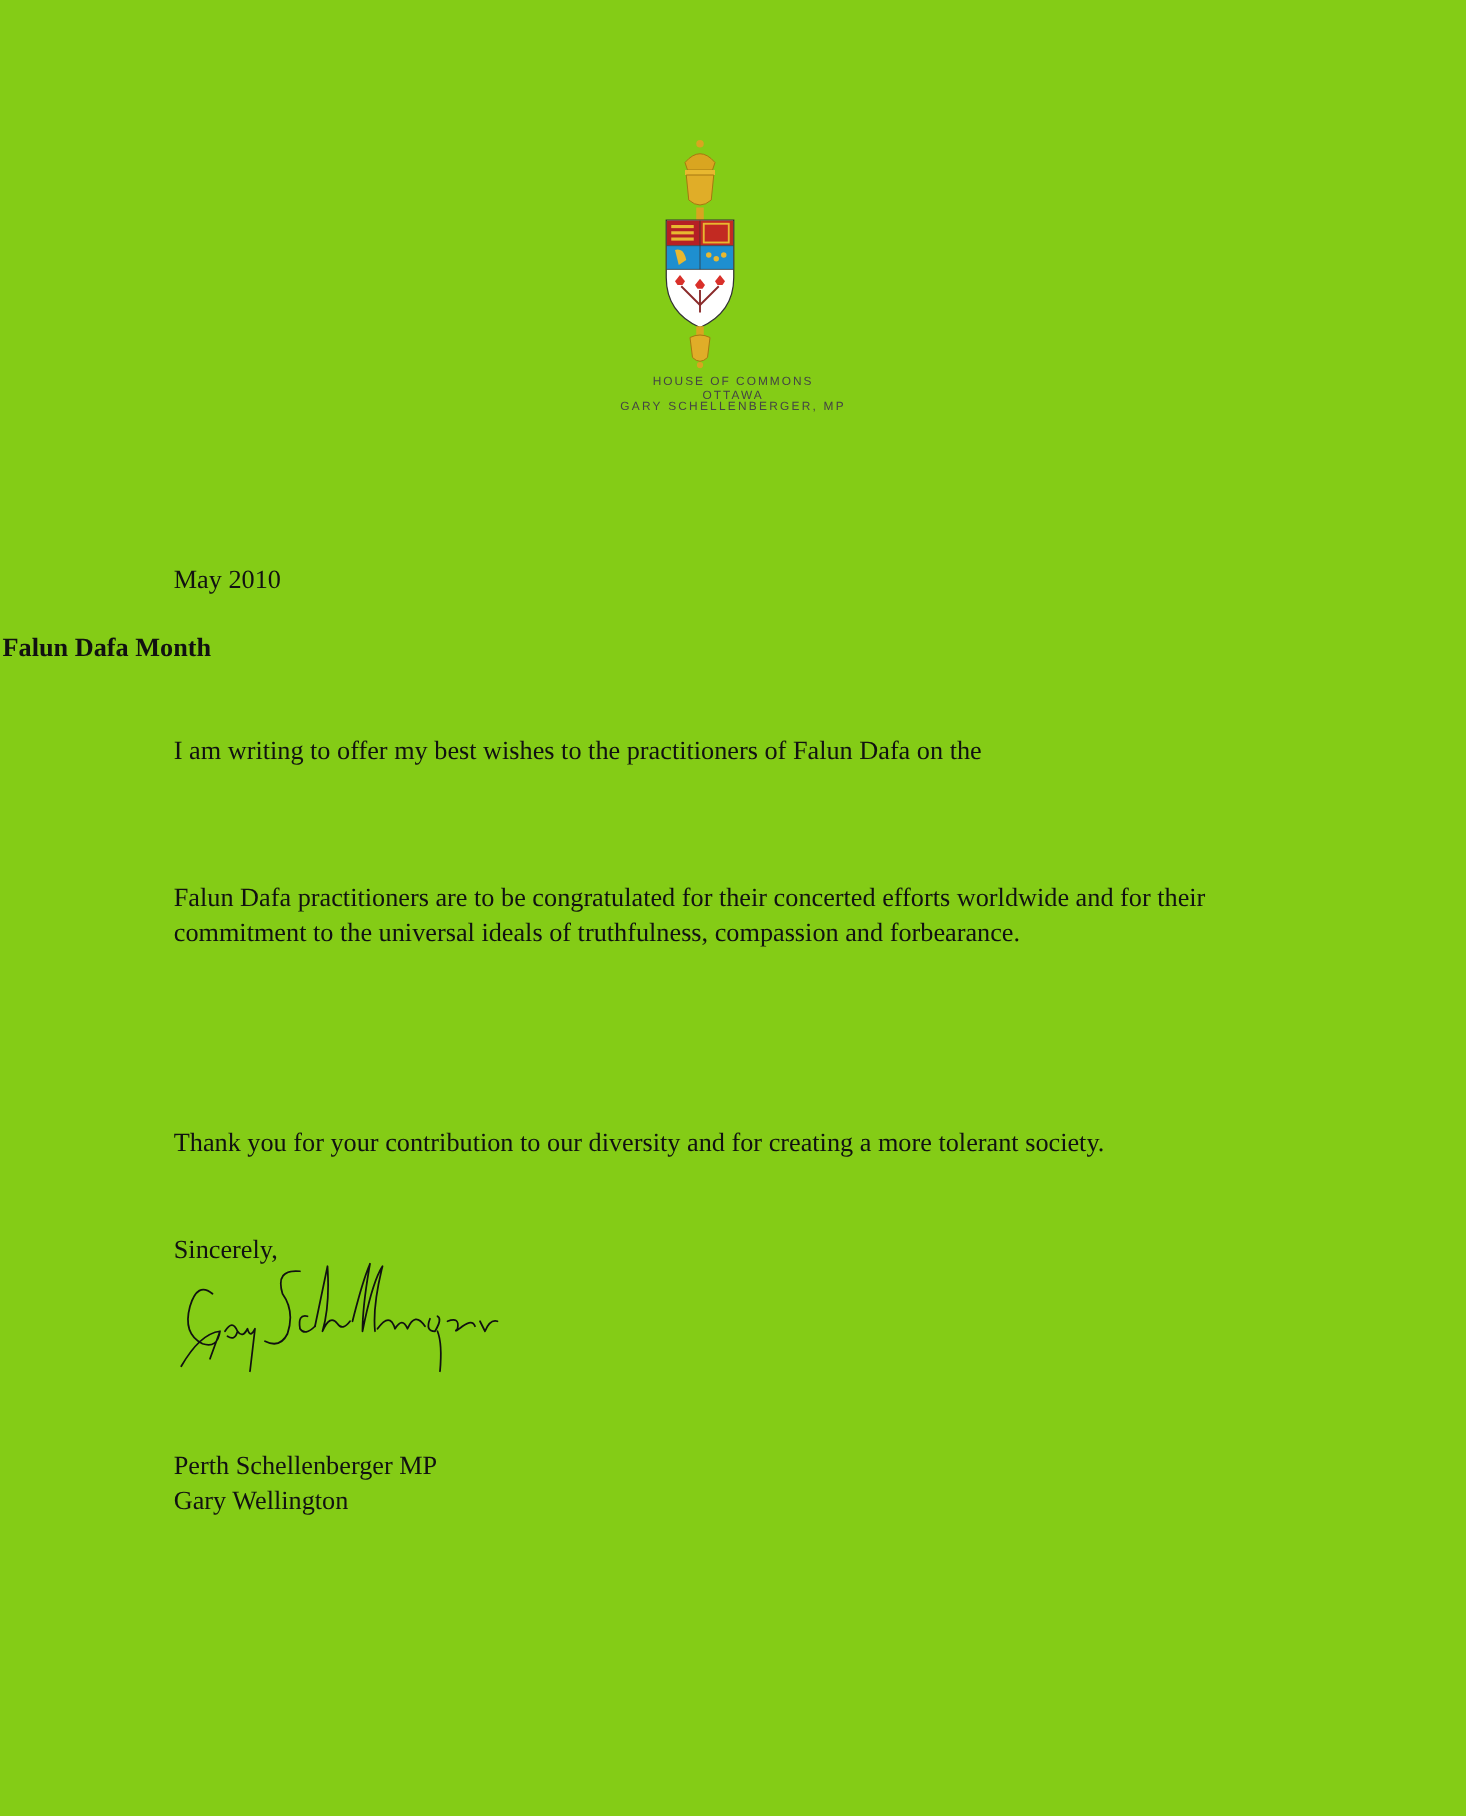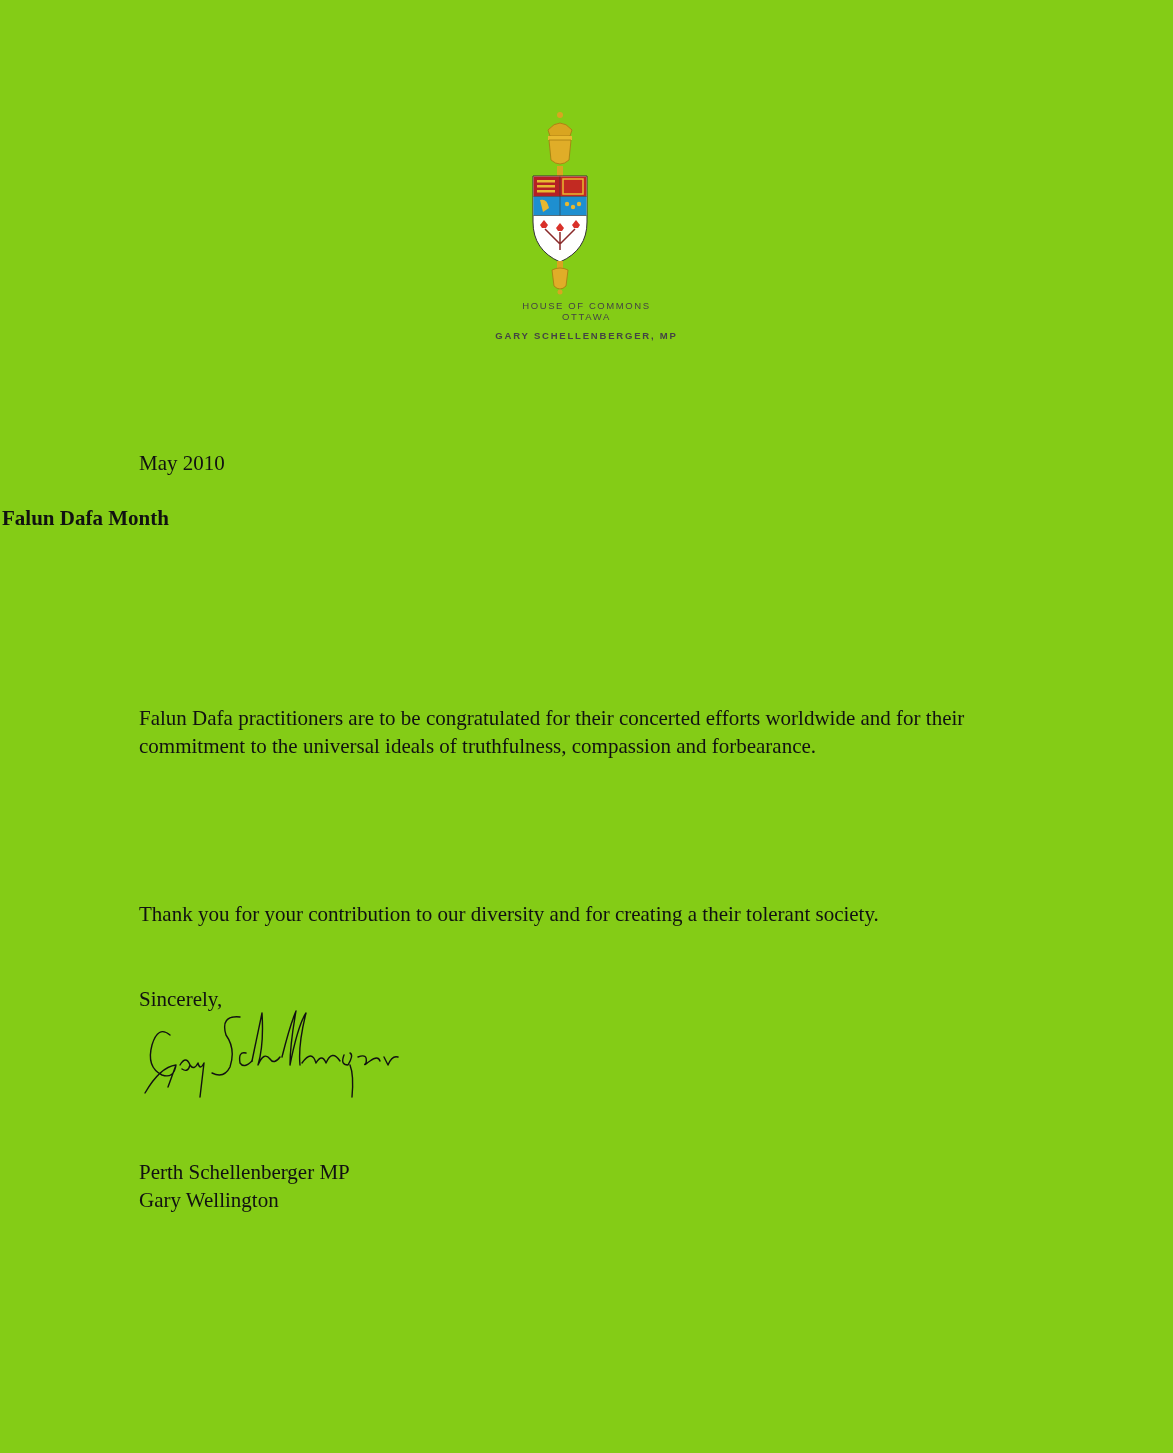--- a/index.html
+++ b/index.html
@@ -6,21 +6,21 @@
     body { width: 1173px; height: 1453px; position: relative; overflow: hidden;
            font-family: "Liberation Serif", "DejaVu Serif", serif; color: #111; }
     .page { position: absolute; left: 0; top: 0; width: 1173px; height: 1453px; background: #84cc16; }
 
     .crest { position: absolute; left: 525px; top: 110px; width: 70px; height: 185px; }
     .lh { position: absolute; left: 400px; width: 373px; text-align: center;
           font-family: "Liberation Sans", "DejaVu Sans", sans-serif; font-size: 9.5px;
           letter-spacing: 1.6px; color: #444; }
     .lh1 { top: 300px; }
     .lh2 { top: 311px; }
-    .lh3 { top: 330px; letter-spacing: 1.8px; font-weight: bold; }
+    .lh3 { top: 320px; letter-spacing: 1.8px; }
 
     .txt { position: absolute; left: 139px; font-size: 21px; line-height: 28px; white-space: nowrap; margin-top: 28px; }
     .date { top: 421px; }
     .subject { top: 476px; left: 0; width: 1173px; font-weight: bold;
                font-size: 21px; }
     .subject span { display: inline-block; margin-left: 2px; }
     .p1a { top: 558px; }
     .p1b { top: 594px; }
     sup.ord { font-size: 12px; position: relative; top: -4px; vertical-align: top; line-height: 12px; }
     .p2 { top: 676px; white-space: normal; width: 900px; }
@@ -79,23 +79,24 @@
   </svg>
 
   <div class="lh lh1">HOUSE OF COMMONS</div>
   <div class="lh lh2">OTTAWA</div>
   <div class="lh lh3">GARY SCHELLENBERGER, MP</div>
 
   <div class="txt date">May 2010</div>
 
   <div class="txt subject"><span>Falun Dafa Month</span></div>
 
+  <div class="txt p1a">I am writing to offer my best wishes to the practitioners of Falun Dafa on the</div>
 
   <div class="txt p2">Falun Dafa practitioners are to be congratulated for their concerted efforts worldwide and for their commitment to the universal ideals of truthfulness, compassion and forbearance.</div>
-  <div class="txt p4">Thank you for your contribution to our diversity and for creating a their tolerant society.</div>
+  <div class="txt p4">Thank you for your contribution to our diversity and for creating a more tolerant society.</div>
 
   <div class="txt closing">Sincerely,</div>
 
   <svg class="signature" viewBox="0 0 300 110">
     <g fill="none" stroke="#111" stroke-width="1.4" stroke-linecap="round" stroke-linejoin="round">
       <path d="M30 30 Q18 20 12 40 Q6 62 22 70 Q34 74 36 60 L28 82 M36 60 Q20 62 5 88"></path>
       <path d="M40 60 Q46 50 50 60 Q48 68 42 64 M50 60 Q54 66 58 58 Q60 66 64 58 L60 92"></path>
       <path d="M100 12 Q80 10 86 30 Q96 44 90 62 Q84 74 72 68"></path>
       <path d="M106 48 Q98 46 100 58 Q104 64 112 56"></path>
       <path d="M112 56 L122 8 Q124 40 118 60 Q124 46 130 54 Q134 60 140 52"></path>

